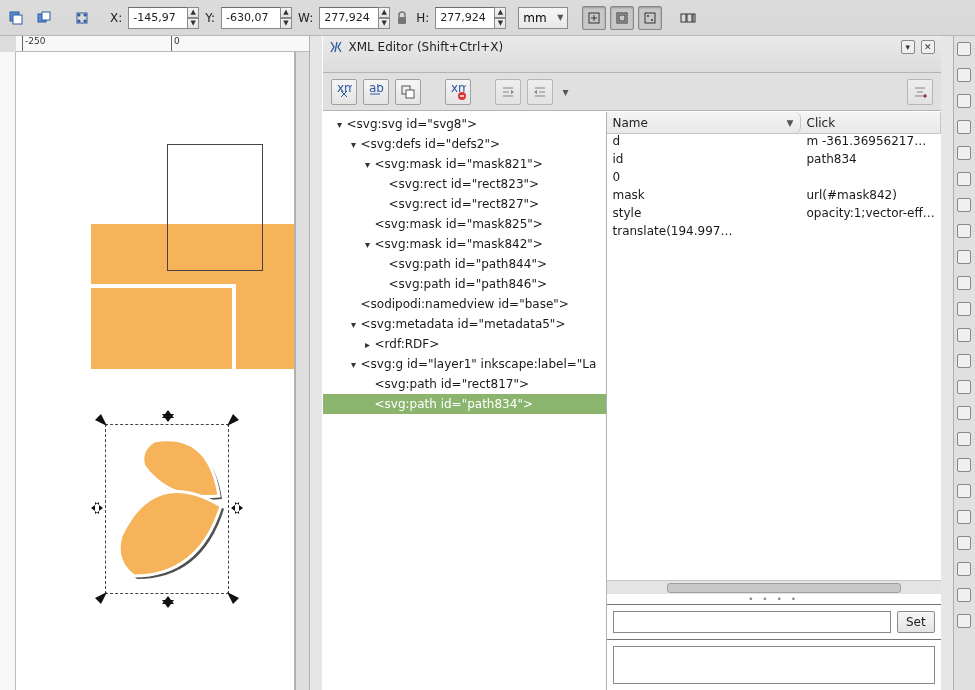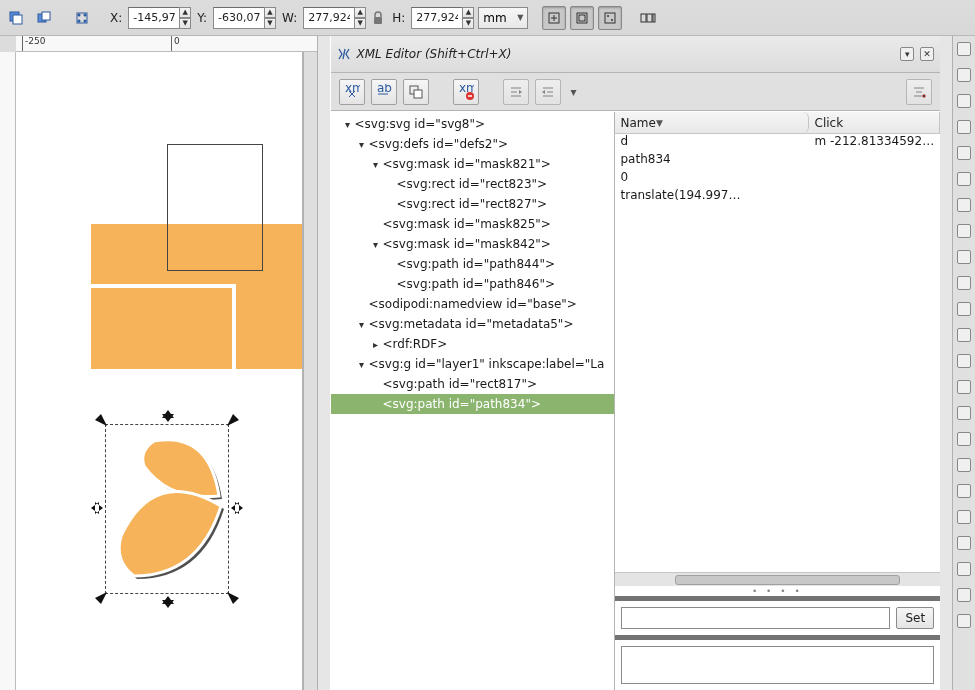--- a/index.html
+++ b/index.html
@@ -4,22 +4,22 @@
 <style>
   * { box-sizing: border-box; margin: 0; padding: 0; font-family: "DejaVu Sans", Arial, sans-serif; font-size: 12px; }
   body { background: #e6e6e6; width: 975px; height: 690px; overflow: hidden; position: relative; }
 
   
   .toolbar { height: 36px; background: linear-gradient(#dcdcdc,#d8d8d8); border-bottom: 1px solid #b8b8b8; display: flex; align-items: center; padding: 0 4px; gap: 4px; }
   .tb-btn { width: 24px; height: 24px; border: 1px solid transparent; border-radius: 2px; display: flex; align-items: center; justify-content: center; background: transparent; }
   .tb-btn.depressed { border-color: #888; background: #c8c8c8; box-shadow: inset 0 1px 2px rgba(0,0,0,.25); }
   .tb-sep { width: 6px; }
   .tb-label { color: #222; padding: 0 2px; }
-  .tb-field { width: 52px; height: 22px; border: 1px solid #8a8a8a; border-top-color:#6c6c6c; background: #fff; padding: 0 4px; font-size: 11px; color: #222; }
-  .tb-unit { width: 50px; height: 22px; border: 1px solid #8a8a8a; background: linear-gradient(#f6f6f6,#e8e8e8); display: flex; align-items: center; justify-content: space-between; padding: 0 4px; font-size: 11px; }
+  .tb-field { width: 60px; height: 22px; border: 1px solid #8a8a8a; border-top-color:#6c6c6c; background: #fff; padding: 0 4px; font-size: 11px; color: #222; }
+  .tb-unit { width: 50px; height: 22px; border: 1px solid #8a8a8a; background: linear-gradient(#f6f6f6,#e8e8e8); display: flex; align-items: center; justify-content: space-between; padding: 0 4px; font-size: 11px; margin-left: 8px; }
   .tb-spin { width: 12px; height: 22px; display: flex; flex-direction: column; margin-left: -1px; }
   .tb-spin div { flex:1; border:1px solid #8a8a8a; background:linear-gradient(#f4f4f4,#e4e4e4); display:flex;align-items:center;justify-content:center;font-size:7px;color:#333;}
   .tb-field-wrap { display:flex; align-items:center; }
   .lock { width:16px; height:22px; display:flex; align-items:center; justify-content:center; color:#666; }
 
   
   .main { position: absolute; top: 36px; left: 0; right: 0; bottom: 0; display: flex; gap: 12px; }
   .canvas-col { width: 334px; display: flex; flex-direction: column; border-right: 1px solid #b0b0b0; background:#dcdcdc; }
   .ruler-h { height: 16px; background: #f8f8f8; border-bottom: 1px solid #bcbcbc; position: relative; overflow:hidden; margin-left:16px;}
   .ruler-h .tick { position:absolute; top:0; height:16px; border-left:1px solid #666; font-size:9px; color:#333; padding-left:2px; line-height:10px;}
@@ -37,52 +37,52 @@
   .cut2 { position:absolute; left:216px; top:232px; width:4px; height:85px; background:#fff; }
 
   .leaf { position:absolute; left:86px; top:362px; width:130px; height:190px; }
   .leaf svg { width:100%; height:100%; overflow:visible; }
   .sel-box { position:absolute; left:89px; top:372px; width:124px; height:170px; border:1px dashed #444; }
   .handle { position:absolute; width:12px; height:12px; display:flex; align-items:center; justify-content:center; }
   .handle svg { width:12px; height:12px; fill:#111; }
 
   
   .panel { flex:1; display:flex; flex-direction:column; background:#e0e0e0; border-left:1px solid #fff; }
-  .panel-titlebar { height:24px; background:linear-gradient(#eaeaea,#dcdcdc); border-bottom:1px solid #b4b4b4; display:flex; align-items:center; padding:18px 6px; gap:6px;font-style:italic; }
+  .panel-titlebar { height:24px; background:linear-gradient(#eaeaea,#dcdcdc); border-bottom:1px solid #b4b4b4; display:flex; align-items:flex-end; padding:18px 6px; gap:6px; }
   .panel-titlebar .ico { width:14px; height:14px; }
   .panel-titlebar .title { flex:1; color:#222; font-size:12px; }
   .panel-titlebar .winbtn { width:14px; height:14px; border:1px solid #888; background:#f0f0f0; display:flex; align-items:center; justify-content:center; font-size:9px; color:#333; border-radius:2px; }
   .panel-toolbar { height:38px; border-bottom:1px solid #b4b4b4; display:flex; align-items:center; padding:0 8px; gap:6px; }
   .pt-btn { width:26px; height:26px; border:1px solid #a0a0a0; border-radius:2px; background:linear-gradient(#f6f6f6,#e4e4e4); display:flex; align-items:center; justify-content:center; }
   .pt-btn.disabled { opacity:.65; }
   .pt-gap { width:12px; }
   .pt-drop { width:14px; height:26px; display:flex; align-items:center; justify-content:center; color:#555; }
 
   .panel-body { flex:1; display:flex; border-top:1px solid #fff; min-height:0; }
   .tree-col { width:284px; border-right:1px solid #b4b4b4; background:#fff; display:flex; flex-direction:column; }
   .tree { flex:1; overflow:auto; padding-top:2px; }
   .tree-row { height:20px; display:flex; align-items:center; white-space:nowrap; padding-right:8px; color:#1a1a1a; font-size:12px; }
   .tree-row .tw { width:14px; text-align:center; color:#333; font-size:10px; display:inline-block; }
   .tree-row.selected { background:#8bb56e; color:#fff; }
   .indent-1{padding-left:10px}.indent-2{padding-left:24px}.indent-3{padding-left:38px}.indent-4{padding-left:52px}
 
   .attr-col { flex:1; display:flex; flex-direction:column; background:#fff; min-width:0; }
   .attr-header { height:22px; display:flex; border-bottom:1px solid #c6c6c6; background:linear-gradient(#f5f5f5,#e8e8e8); }
   .attr-header .h { border-right:1px solid #c6c6c6; padding:0 6px; display:flex; align-items:center; color:#222; font-size:12px; }
-  .attr-header .h.name { width:194px; justify-content:flex-start;border-radius:6px; }
+  .attr-header .h.name { width:194px; justify-content:space-between;border-radius:6px; }
   .attr-header .h.value { flex:1; }
   .attr-table { flex:1; overflow:hidden; }
   .attr-row { height:18px; display:flex; font-size:12px; color:#1a1a1a; }
   .attr-row .n { width:194px; padding:0 6px; overflow:hidden; text-overflow:ellipsis; white-space:nowrap; }
   .attr-row .v { flex:1; padding:0 6px; overflow:hidden; white-space:nowrap; }
   .attr-scroll { height:14px; border-top:1px solid #c6c6c6; background:#e4e4e4; position:relative; }
   .attr-scroll .thumb{position:absolute;left:60px;right:40px;top:2px;height:10px;background:#c8c8c8;border:1px solid #a0a0a0;border-radius:3px;}
   .grip { height:10px; text-align:center; color:#888; font-size:9px; letter-spacing:3px; }
 
-  .edit-row { display:flex; gap:6px; padding:6px; border-top:5px solid #737373; }
+  .edit-row { display:flex; gap:6px; padding:6px; border-top:1px solid #737373; }
   .edit-row input { flex:1; height:22px; border:1px solid #8a8a8a; background:#fff; padding:0 4px; }
   .edit-row button { height:22px; padding:0 8px; border:1px solid #8a8a8a; background:linear-gradient(#f6f6f6,#e4e4e4); border-radius:2px; color:#222; }
   .edit-row.tall input { height:38px; }
 
   .status { height:22px; border-top:1px solid #b4b4b4; background:linear-gradient(#eaeaea,#dcdcdc); display:flex; align-items:center; padding:0 8px; color:#222; font-size:12px; }
 
   
   .right-strip { width:24px; border-left:1px solid #b0b0b0; background:#e0e0e0; display:flex; flex-direction:column; align-items:center; padding-top:6px; gap:12px; }
   .right-strip .dot{width:14px;height:14px;border:1px solid #888;border-radius:2px;background:#f0f0f0;}
 </style>
@@ -398,27 +398,36 @@
               <span>Name</span>
               <span style="font-size:9px;color:#555">▼</span>
             </div>
           <div class="h value">
               <span>Click</span>
             </div>
         </div>
         <div class="attr-table" id="attrs">
             <div class="attr-row">
               <div class="n">d</div>
-              <div class="v">m -212.81334592…</div>
-            </div>
-            <div class="attr-row">
+              <div class="v">m -361.36956217…</div>
+            </div>
+            <div class="attr-row">
+              <div class="n">id</div>
               <div class="v">path834</div>
             </div>
             <div class="attr-row">
               <div class="v">0</div>
+            </div>
+            <div class="attr-row">
+              <div class="n">mask</div>
+              <div class="v">url(#mask842)</div>
+            </div>
+            <div class="attr-row">
+              <div class="n">style</div>
+              <div class="v">opacity:1;vector-eff…</div>
             </div>
             <div class="attr-row">
               <div class="v">translate(194.997…</div>
             </div>
           </div>
         <div class="attr-scroll">
             <div class="thumb"></div>
           </div>
         <div class="grip">• • • •</div>
         <div class="edit-row">

